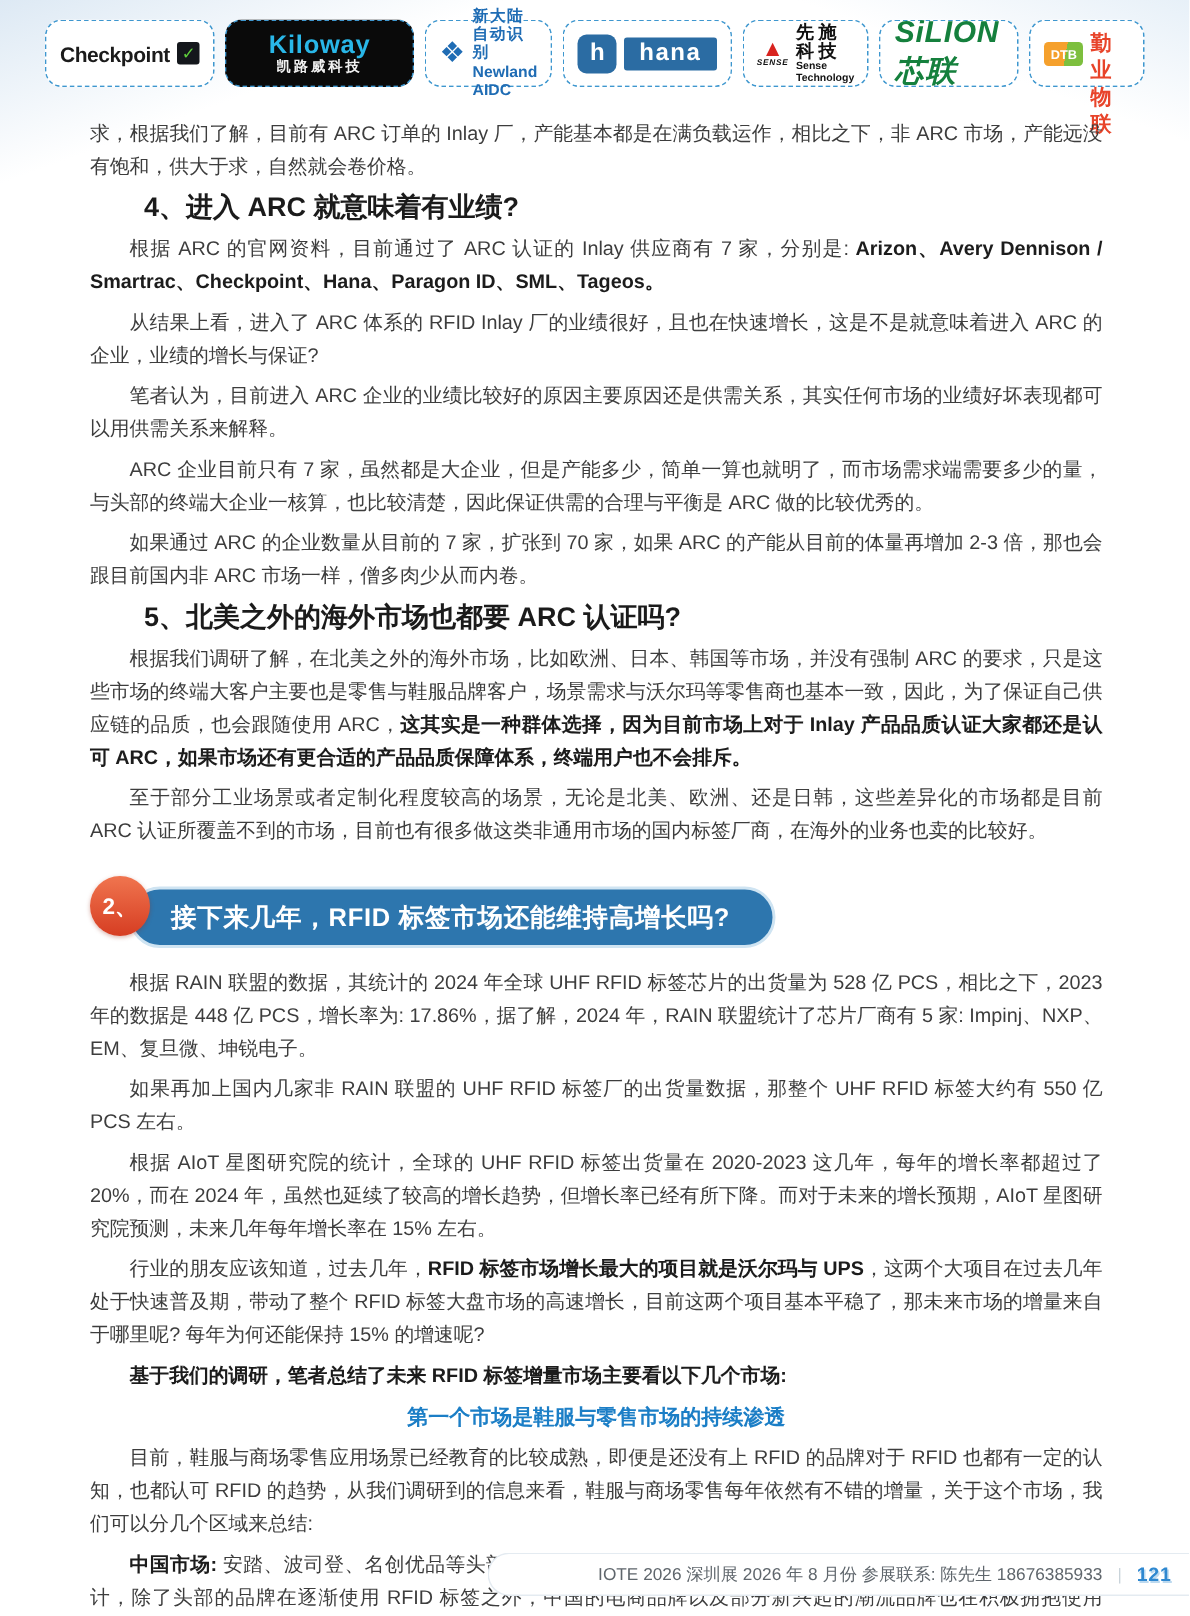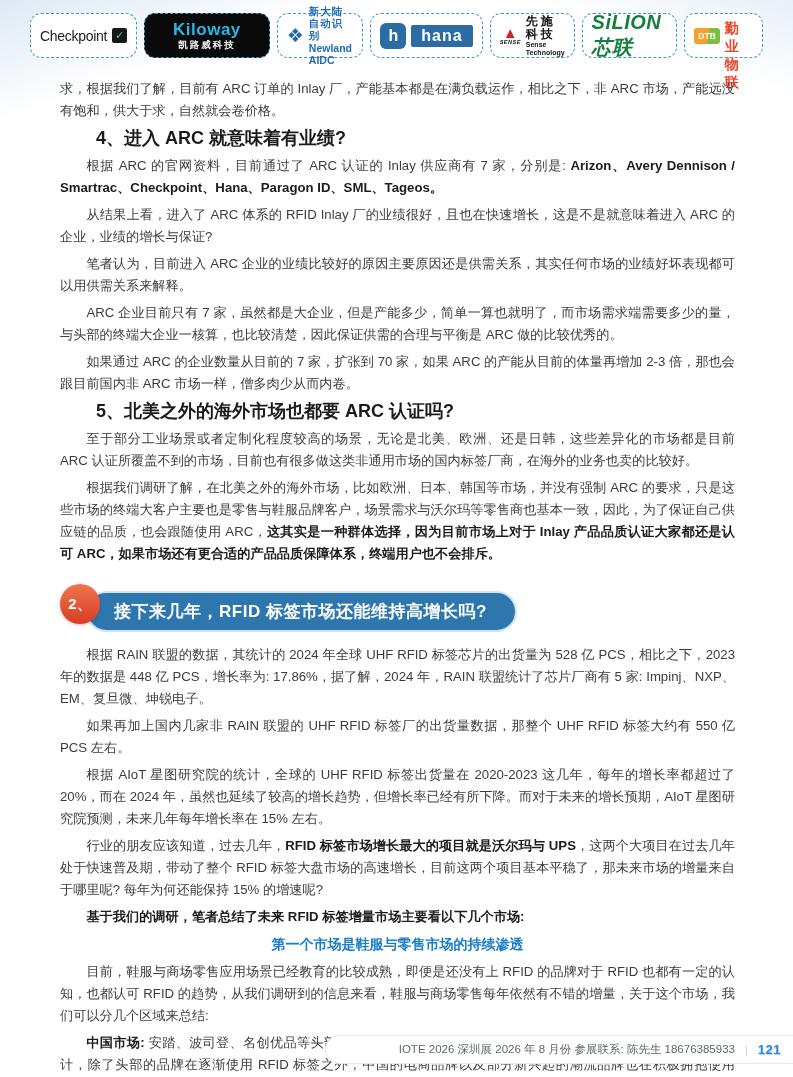--- a/index.html
+++ b/index.html
@@ -31,21 +31,21 @@
     border: 1.6px dashed #3e97cf;
     border-radius: 11px;
     background: #ffffff;
     display: flex;
     align-items: center;
     justify-content: center;
     gap: 5px;
     padding: 3px 9px;
     cursor: pointer;
   }
-  .cp-text { font-size: 14px; font-weight: normal; color: #1b1b1b; letter-spacing: -0.3px; }
+  .cp-text { font-size: 14px; font-weight: bold; color: #1b1b1b; letter-spacing: -0.3px; }
   .cp-icon {
     width: 15px; height: 15px; background: #14171c; color: #5fd03c;
     font-size: 11px; font-weight: bold; display: flex; align-items: center; justify-content: center;
     border-radius: 2px;
   }
   .logo-kiloway { background: #0a0a0a; border-color: #3e97cf; padding: 3px 28px; }
   .kw-inner { display: flex; flex-direction: column; align-items: center; line-height: 1; }
   .kw-brand { color: #29b7e8; font-size: 17px; font-weight: bold; letter-spacing: 0.5px; }
   .kw-cn { color: #f2f2f2; font-size: 9.5px; font-weight: bold; margin-top: 2px; letter-spacing: 2px; }
   .nl-icon { color: #1f6cb4; font-size: 19px; line-height: 1; }
@@ -197,23 +197,23 @@
     <p class="para">从结果上看，进入了 ARC 体系的 RFID Inlay 厂的业绩很好，且也在快速增长，这是不是就意味着进入 ARC 的企业，业绩的增长与保证?</p>
 
     <p class="para">笔者认为，目前进入 ARC 企业的业绩比较好的原因主要原因还是供需关系，其实任何市场的业绩好坏表现都可以用供需关系来解释。</p>
 
     <p class="para">ARC 企业目前只有 7 家，虽然都是大企业，但是产能多少，简单一算也就明了，而市场需求端需要多少的量，与头部的终端大企业一核算，也比较清楚，因此保证供需的合理与平衡是 ARC 做的比较优秀的。</p>
 
     <p class="para">如果通过 ARC 的企业数量从目前的 7 家，扩张到 70 家，如果 ARC 的产能从目前的体量再增加 2-3 倍，那也会跟目前国内非 ARC 市场一样，僧多肉少从而内卷。</p>
 
     <h3 class="subhead">5、北美之外的海外市场也都要 ARC 认证吗?</h3>
 
+    <p class="para"><span>根据我们调研了解，在北美之外的海外市场，比如欧洲、日本、韩国等市场，并没有强制 ARC 的要求，只是这些市场的终端大客户主要也是零售与鞋服品牌客户，场景需求与沃尔玛等零售商也基本一致，因此，为了保证自己供应链的品质，也会跟随使用 ARC，</span><b>这其实是一种群体选择，因为目前市场上对于 Inlay 产品品质认证大家都还是认可 ARC，如果市场还有更合适的产品品质保障体系，终端用户也不会排斥。</b></p>
+
     <p class="para">至于部分工业场景或者定制化程度较高的场景，无论是北美、欧洲、还是日韩，这些差异化的市场都是目前 ARC 认证所覆盖不到的市场，目前也有很多做这类非通用市场的国内标签厂商，在海外的业务也卖的比较好。</p>
-
-    <p class="para"><span>根据我们调研了解，在北美之外的海外市场，比如欧洲、日本、韩国等市场，并没有强制 ARC 的要求，只是这些市场的终端大客户主要也是零售与鞋服品牌客户，场景需求与沃尔玛等零售商也基本一致，因此，为了保证自己供应链的品质，也会跟随使用 ARC，</span><b>这其实是一种群体选择，因为目前市场上对于 Inlay 产品品质认证大家都还是认可 ARC，如果市场还有更合适的产品品质保障体系，终端用户也不会排斥。</b></p>
 
     <div class="section-banner">
       <div class="sec-num">2、</div>
       <div class="sec-pill">接下来几年，RFID 标签市场还能维持高增长吗?</div>
     </div>
 
     <p class="para">根据 RAIN 联盟的数据，其统计的 2024 年全球 UHF RFID 标签芯片的出货量为 528 亿 PCS，相比之下，2023 年的数据是 448 亿 PCS，增长率为: 17.86%，据了解，2024 年，RAIN 联盟统计了芯片厂商有 5 家: Impinj、NXP、EM、复旦微、坤锐电子。</p>
 
     <p class="para">如果再加上国内几家非 RAIN 联盟的 UHF RFID 标签厂的出货量数据，那整个 UHF RFID 标签大约有 550 亿 PCS 左右。</p>
 

